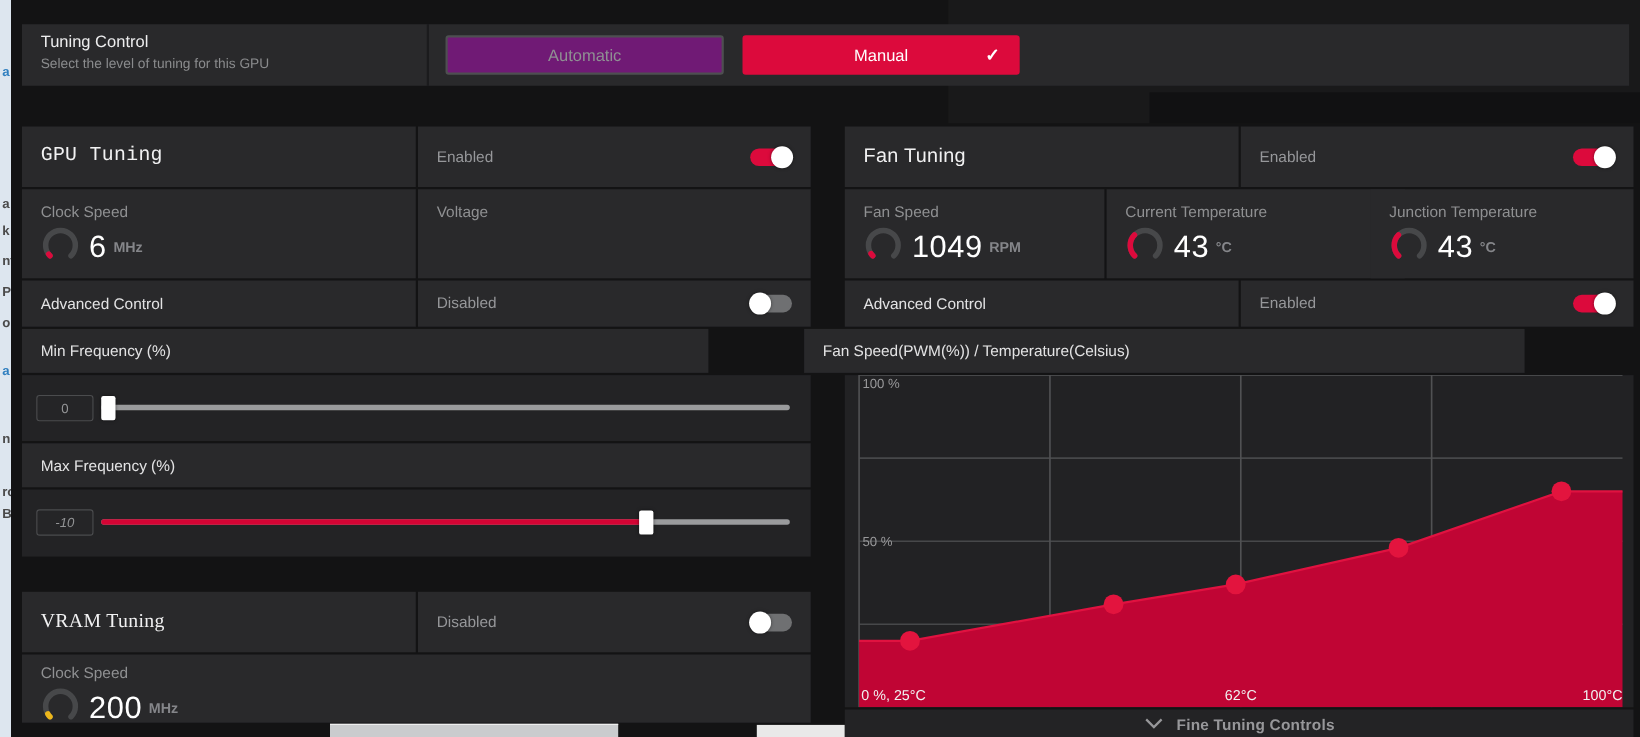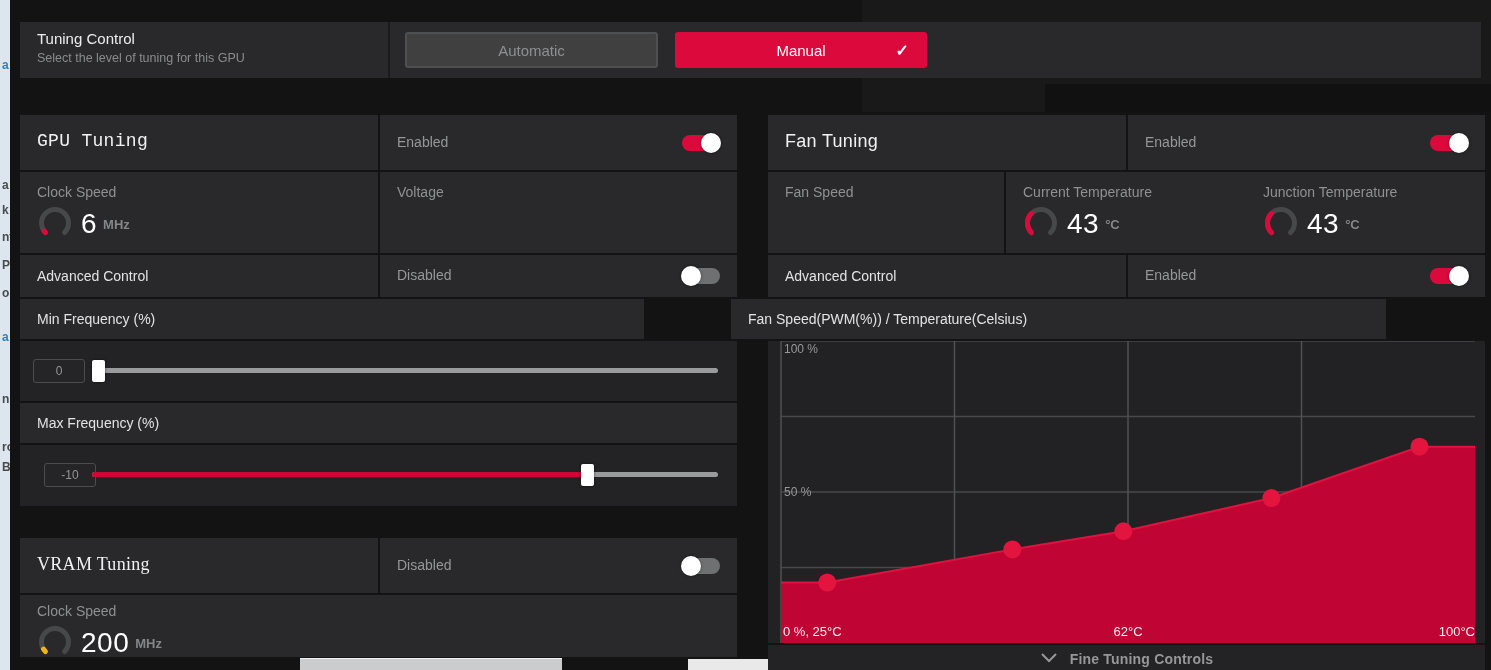--- a/index.html
+++ b/index.html
@@ -20,21 +20,21 @@
   .status-text{font-size:14px;color:#96979a;}
   
   .toggle{position:absolute;right:17px;top:50%;transform:translateY(-50%);width:38px;height:16px;border-radius:9px;}
   .toggle .knob{position:absolute;top:-2px;width:20px;height:20px;border-radius:50%;background:#fff;box-shadow:0 0 3px rgba(0,0,0,.5);}
   .toggle.on{background:var(--accent);}
   .toggle.on .knob{right:-1px;}
   .toggle.off{background:#6f7072;}
   .toggle.off .knob{left:-1px;}
   
   .seg-btn{position:absolute;height:36px;border-radius:3px;display:flex;align-items:center;justify-content:center;font-size:15px;box-sizing:border-box;cursor:pointer;}
-  .seg-btn.ghost{background:#404040;border:2px solid #4e4f51;color:#8f9093;}
+  .seg-btn.ghost{background:#701a75;border:2px solid #4e4f51;color:#8f9093;}
   .seg-btn.active{background:var(--accent);color:#ffffff;font-weight:500;}
   .seg-btn.active .check{position:absolute;right:18px;font-size:16px;font-weight:bold;color:#fff;}
   
   .val-box{position:absolute;width:50px;height:22px;border:1px solid #4b4c4e;border-radius:3px;background:#252527;
            color:#939496;font-size:12px;display:flex;align-items:center;justify-content:center;}
   .track{position:absolute;height:5px;border-radius:2.5px;background:#9a9b9d;}
   .track-fill{position:absolute;height:5px;border-radius:2.5px;background:var(--accent2);}
   .thumb{position:absolute;width:13px;height:22px;border-radius:2px;background:#ffffff;box-shadow:0 0 3px rgba(0,0,0,.6);}
   
   .edge-strip{position:absolute;left:0;top:0;width:10px;height:670px;background:#dde6ef;overflow:hidden;}
@@ -122,21 +122,21 @@
     </div>
   <div class="track" style="left:72px;top:27px;width:626px;"></div>
   <div class="track-fill" style="left: 72px; top: 27px; width: 6.26px; background: rgb(154, 155, 157);"></div>
   <div class="thumb" style="top: 19px; left: 72.26px;"></div>
 </div>
 
 <div class="cell" style="left:20px;top:403px;width:717px;height:40px;">
   <div class="row-label abs" style="left:17px;top:12px;">Max Frequency (%)</div>
 </div>
 <div class="cell-dark" style="left:20px;top:445px;width:717px;height:61px;">
-  <div class="val-box" style="left:24px;top:18px;">
+  <div class="val-box" style="left:13px;top:18px;font-style:italic;">
       <span>-10</span>
     </div>
   <div class="track" style="left:72px;top:27px;width:626px;"></div>
   <div class="track-fill" style="left: 72px; top: 27px; width: 494.54px;"></div>
   <div class="thumb" style="top: 19px; left: 560.54px;"></div>
 </div>
 
 <div class="cell" style="left:20px;top:538px;width:358px;height:55px;font-family:Liberation Serif, serif;">
   <div class="panel-title abs" style="left:17px;top:16px;">VRAM Tuning</div>
 </div>
@@ -163,20 +163,28 @@
 </div>
 <div class="cell" style="left:1128px;top:115px;width:357px;height:55px;">
   <div class="status-text abs" style="left:17px;top:19px;">Enabled</div>
   <div class="toggle on">
       <div class="knob"></div>
     </div>
 </div>
 
 <div class="cell" style="left:768px;top:172px;width:236px;height:81px;">
   <div class="metric-label abs" style="left:17px;top:12px;">Fan Speed</div>
+  <div class="gauge-wrap abs" style="left:17px;top:32px;">
+    <span class="gauge"><svg width="36" height="36" viewBox="0 0 36 36">
+    <path d="M 8.45405845398161 28.54594154601839 A 13.5 13.5 0 1 1 27.545941546018405 28.54594154601838" fill="none" stroke="#47484a" stroke-width="5" stroke-linecap="round"></path>
+    <path d="M 8.45405845398161 28.54594154601839 A 13.5 13.5 0 0 1 6.834412247293415 26.58812560100376" fill="none" stroke="#dc0a3c" stroke-width="5" stroke-linecap="round"></path>
+  </svg></span>
+    <span class="metric-value" style="margin-left:8px;">1049</span>
+    <span class="metric-unit">RPM</span>
+  </div>
 </div>
 <div class="cell" style="left:1006px;top:172px;width:271px;height:81px;">
   <div class="metric-label abs" style="left:17px;top:12px;">Current Temperature</div>
   <div class="gauge-wrap abs" style="left:17px;top:32px;">
     <span class="gauge"><svg width="36" height="36" viewBox="0 0 36 36">
     <path d="M 8.45405845398161 28.54594154601839 A 13.5 13.5 0 1 1 27.545941546018405 28.54594154601838" fill="none" stroke="#47484a" stroke-width="5" stroke-linecap="round"></path>
     <path d="M 8.45405845398161 28.54594154601839 A 13.5 13.5 0 0 1 8.305294980196955 9.605177246003752" fill="none" stroke="#dc0a3c" stroke-width="5" stroke-linecap="round"></path>
   </svg></span>
     <span class="metric-value" style="margin-left:8px;">43</span>
     <span class="metric-unit">°C</span>

